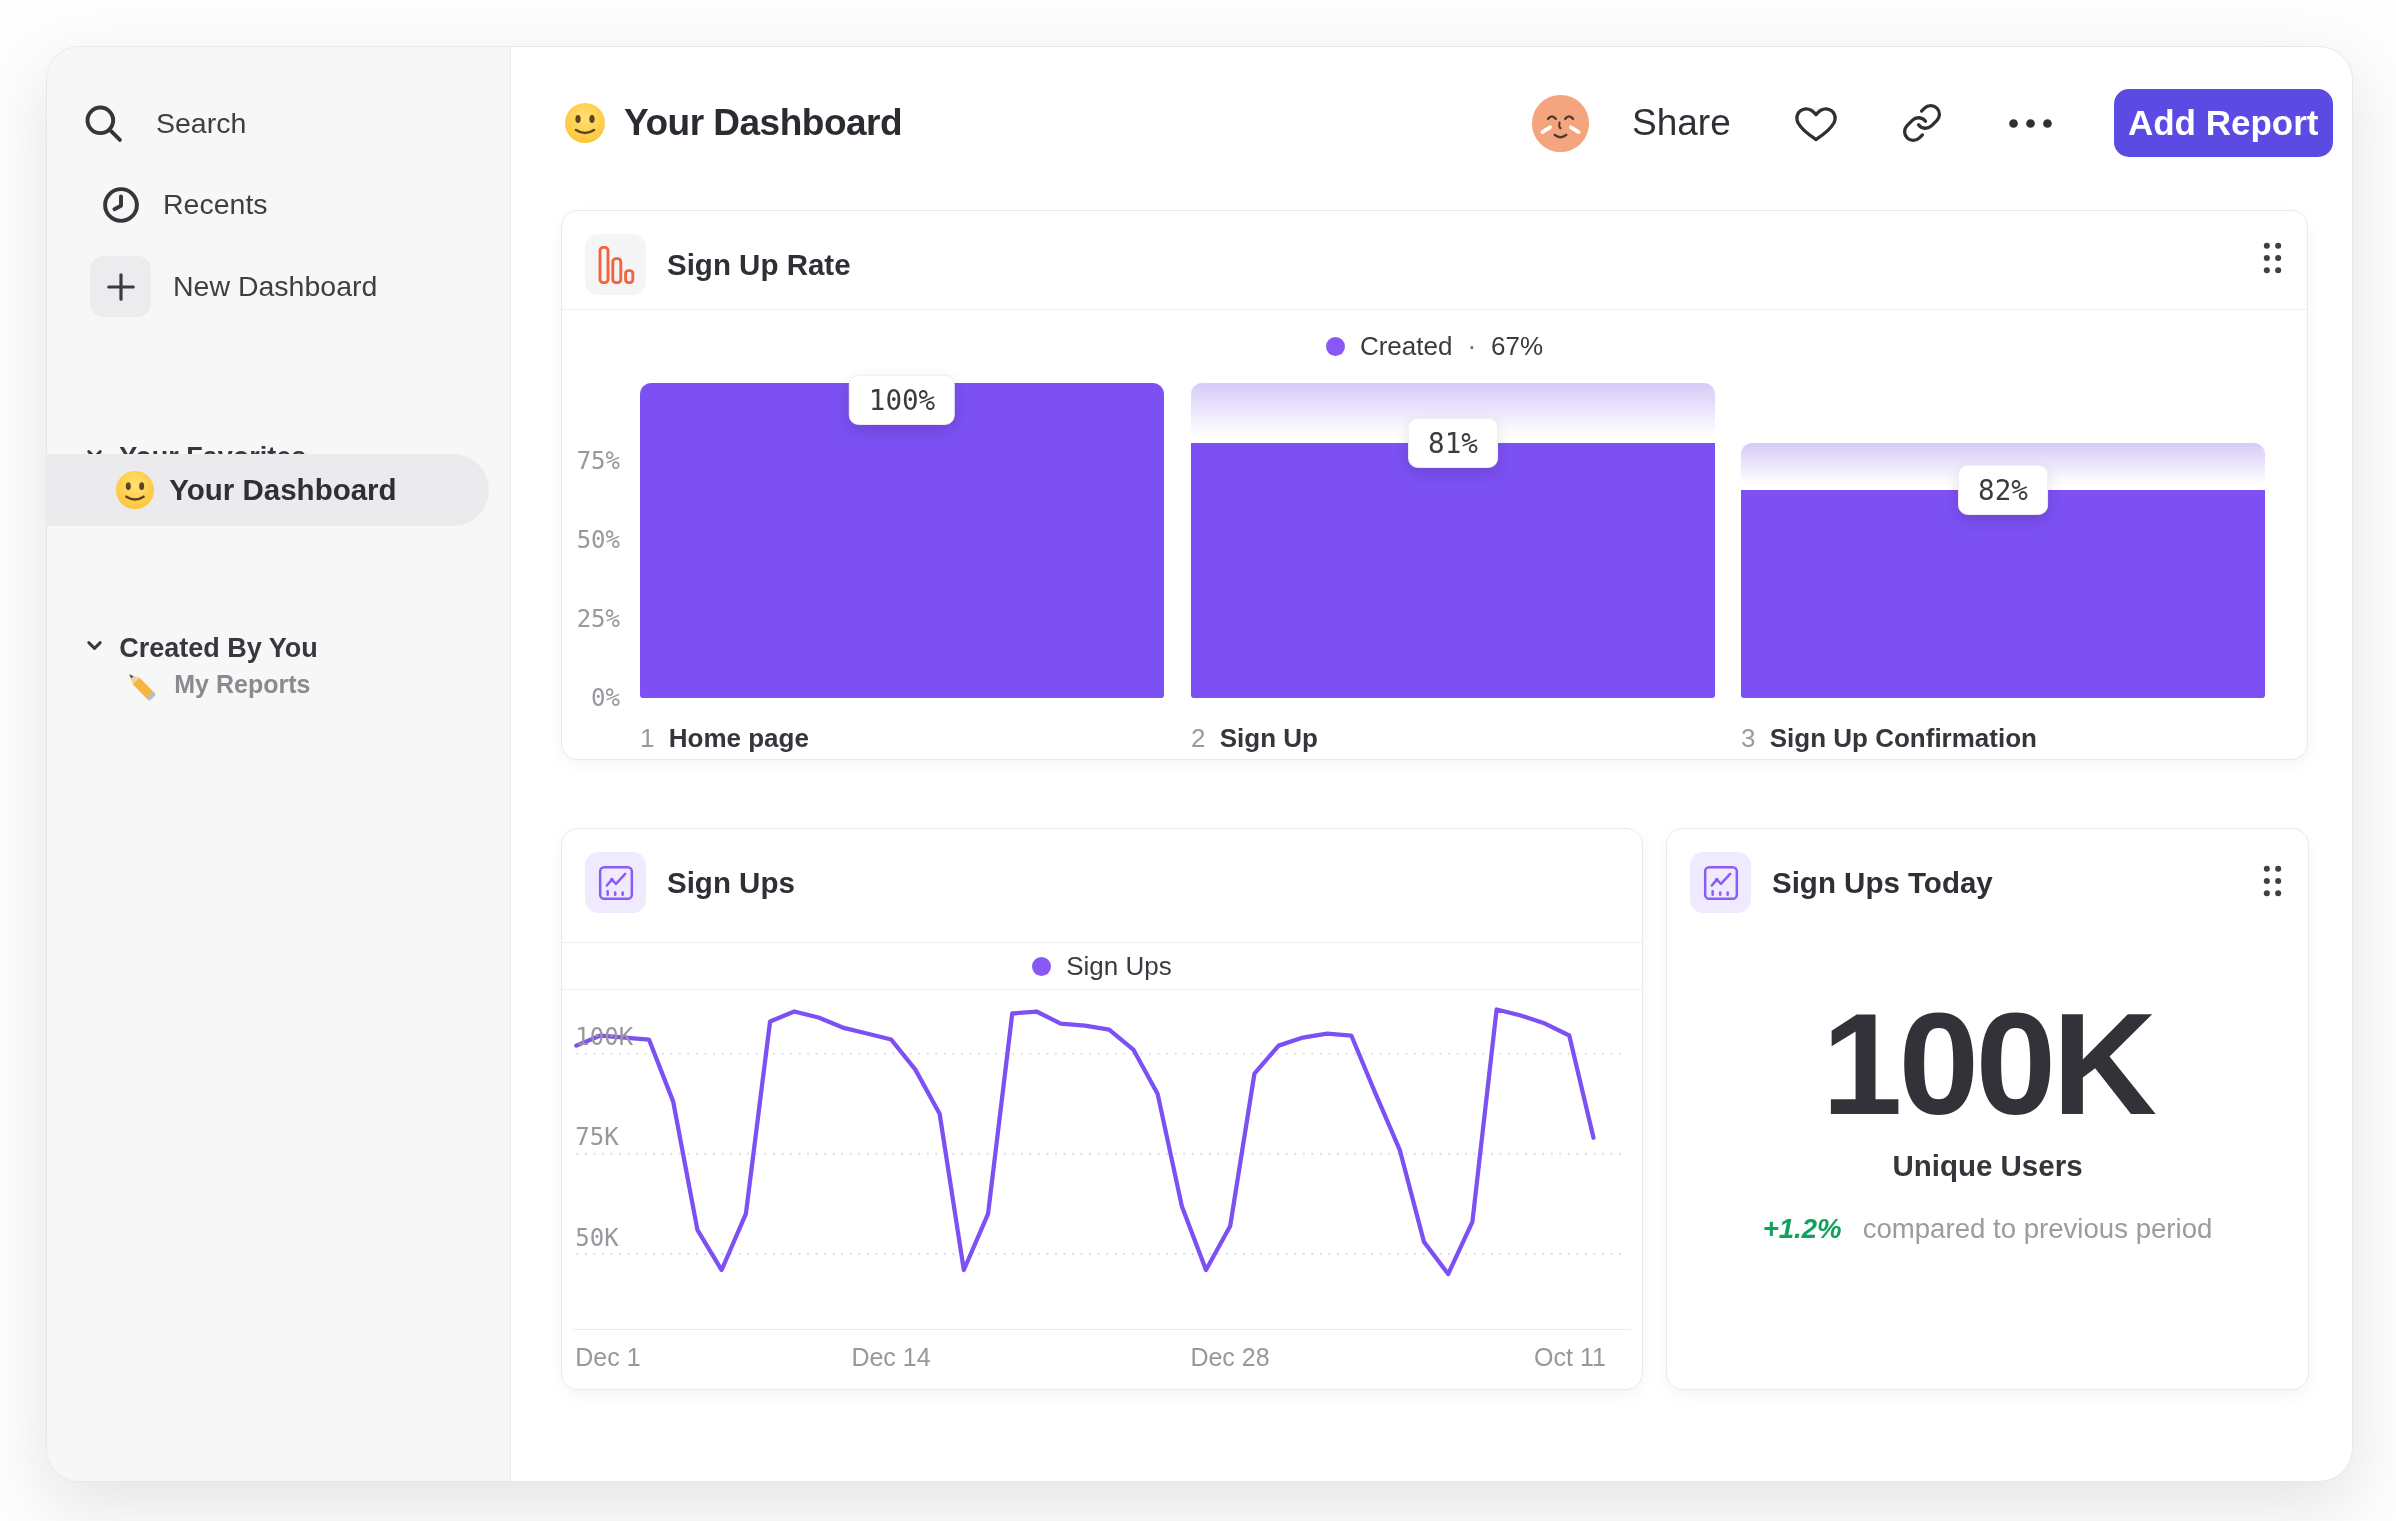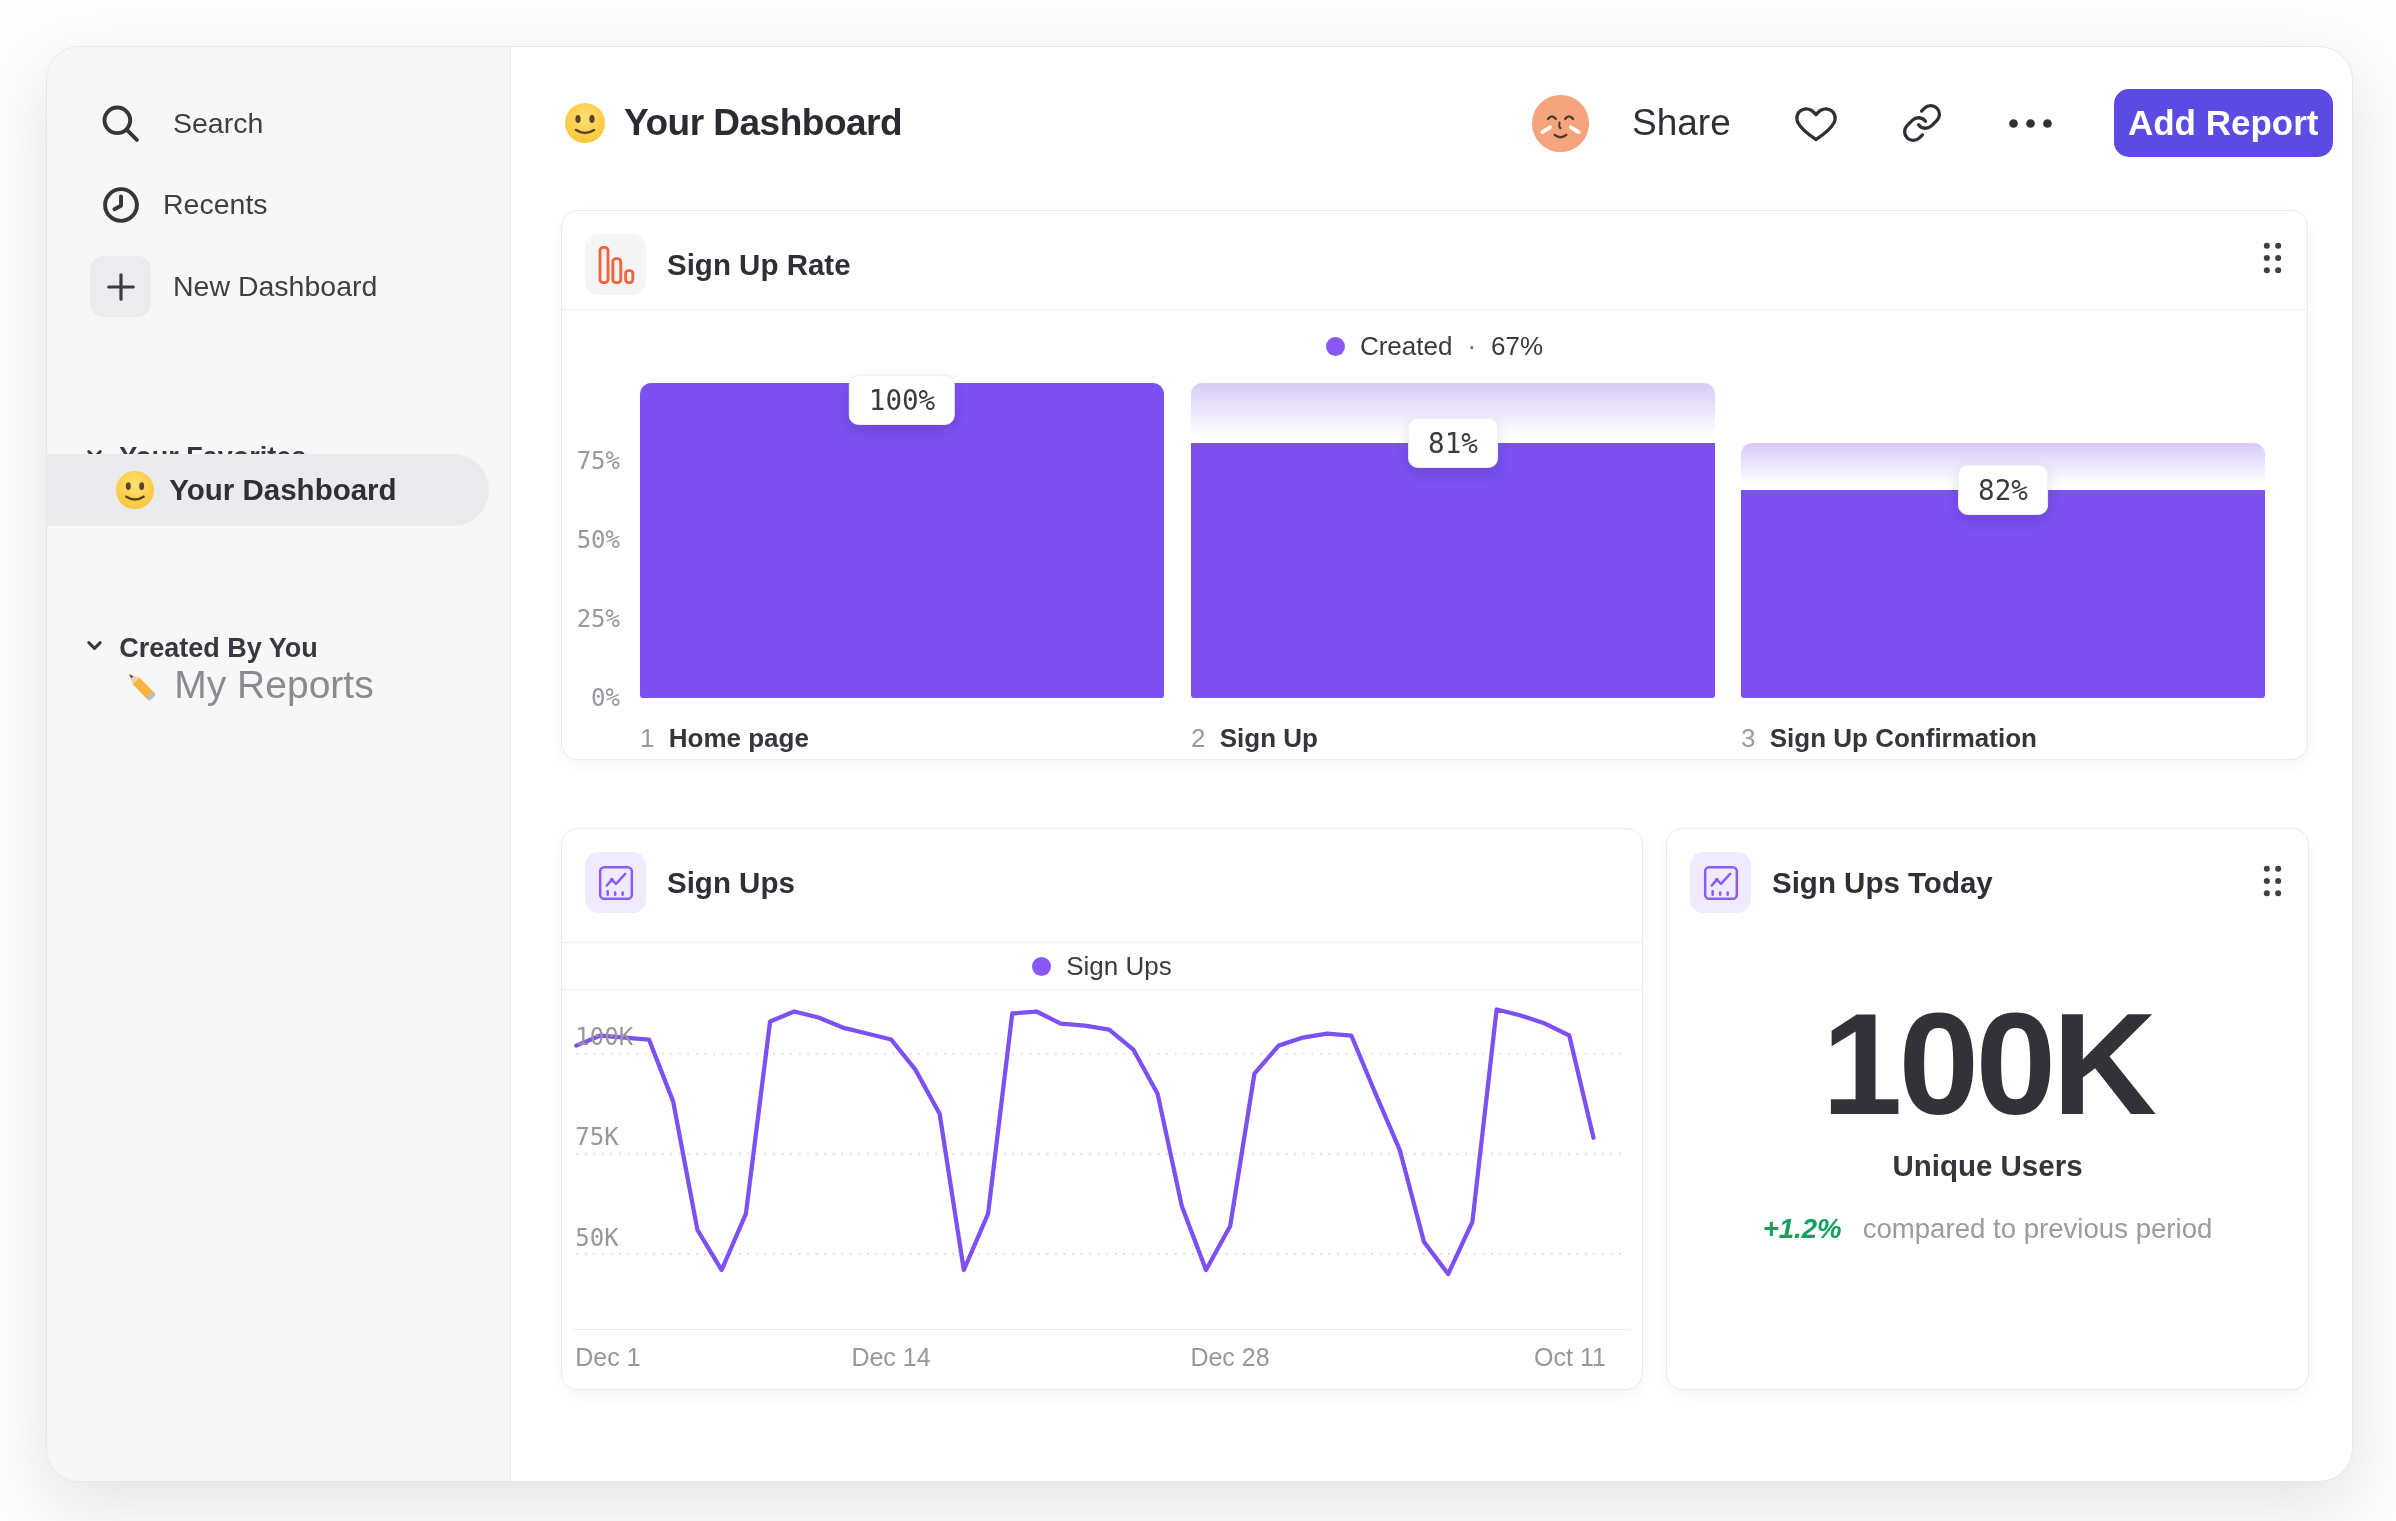--- a/index.html
+++ b/index.html
@@ -7,21 +7,21 @@
   .window{position:absolute;left:46px;top:46px;width:2305px;height:1434px;background:#ffffff;border:1px solid #e7e7ea;border-radius:34px;box-shadow:0 23px 67px rgba(0,0,0,.10);}
   
   .sidebar{position:absolute;left:0;top:0;width:463px;height:100%;background:#f7f7f8;border-right:1px solid #ececee;border-radius:34px 0 0 34px;}
   .side-row{position:absolute;display:flex;align-items:center;color:#3e3e44;font-size:28.5px;font-weight:500;cursor:pointer;}
   .side-ic{width:61px;height:61px;display:flex;align-items:center;justify-content:center;flex:0 0 61px;}
   .plus-sq{width:61px;height:61px;border-radius:13.3px;background:#ececee;display:flex;align-items:center;justify-content:center;}
   .sect-head{position:absolute;display:flex;align-items:center;gap:13.3px;color:#37373d;font-size:27px;font-weight:700;cursor:pointer;}
   .pill{position:absolute;left:0;width:442px;height:72px;background:#ebebed;border-radius:0 36px 36px 0;display:flex;align-items:center;cursor:pointer;}
   .pill .lbl{font-size:29.5px;font-weight:600;color:#2f2f35;}
   .sub-item{position:absolute;display:flex;align-items:center;cursor:pointer;}
-  .sub-item .lbl{font-size:39px;font-weight:400;color:#8a8a90;}
+  .sub-item .lbl{font-size:25px;font-weight:700;color:#8a8a90;}
   
   .title-wrap{position:absolute;left:516px;top:42px;height:67px;display:flex;align-items:center;gap:17px;}
   .page-title{font-size:37px;font-weight:700;color:#2b2b31;letter-spacing:-0.5px;}
   .hdr-right{position:absolute;top:42px;left:1484px;height:68px;display:flex;align-items:center;}
   .share-lbl{font-size:37px;font-weight:500;color:#2f2f35;margin-left:42px;cursor:pointer;}
   .hdr-ic{margin-left:63px;cursor:pointer;display:flex;align-items:center;}
   .add-btn{margin-left:59px;width:219px;height:68px;border:none;border-radius:15px;color:#fff;font-family:"Liberation Sans",sans-serif;font-size:35px;font-weight:700;cursor:pointer;}
   
   .card{position:absolute;background:#fff;border:1px solid #eaeaec;border-radius:17px;box-shadow:0 5.7px 17px rgba(0,0,0,.04);}
   .card-head{position:absolute;left:23px;top:23px;height:61px;display:flex;align-items:center;gap:21px;}
@@ -52,21 +52,21 @@
   .delta-row{position:absolute;left:0;right:0;text-align:center;font-size:27.6px;color:#9b9ba0;}
   .delta-val{font-weight:700;margin-right:13.3px;font-style:italic;}
 </style>
 </head>
 <body>
 
 <div class="stage">
   <div class="window">
 
     <aside class="sidebar">
-      <div class="side-row" style="left:43px;top:46px;height:61px;">
+      <div class="side-row" style="left:26px;top:46px;height:61px;">
         <span class="side-ic">
           <svg width="44" height="44" viewBox="0 0 36 36" fill="none">
               <circle cx="15" cy="15" r="10.5" stroke="#35353b" stroke-width="3.2"></circle>
               <line x1="23" y1="23" x2="31" y2="31" stroke="#35353b" stroke-width="3.2" stroke-linecap="round"></line>
             </svg>
         </span>
         <span style="margin-left:22px;">Search</span>
       </div>
 
       <div class="side-row" style="left:43px;top:127px;height:61px;">

